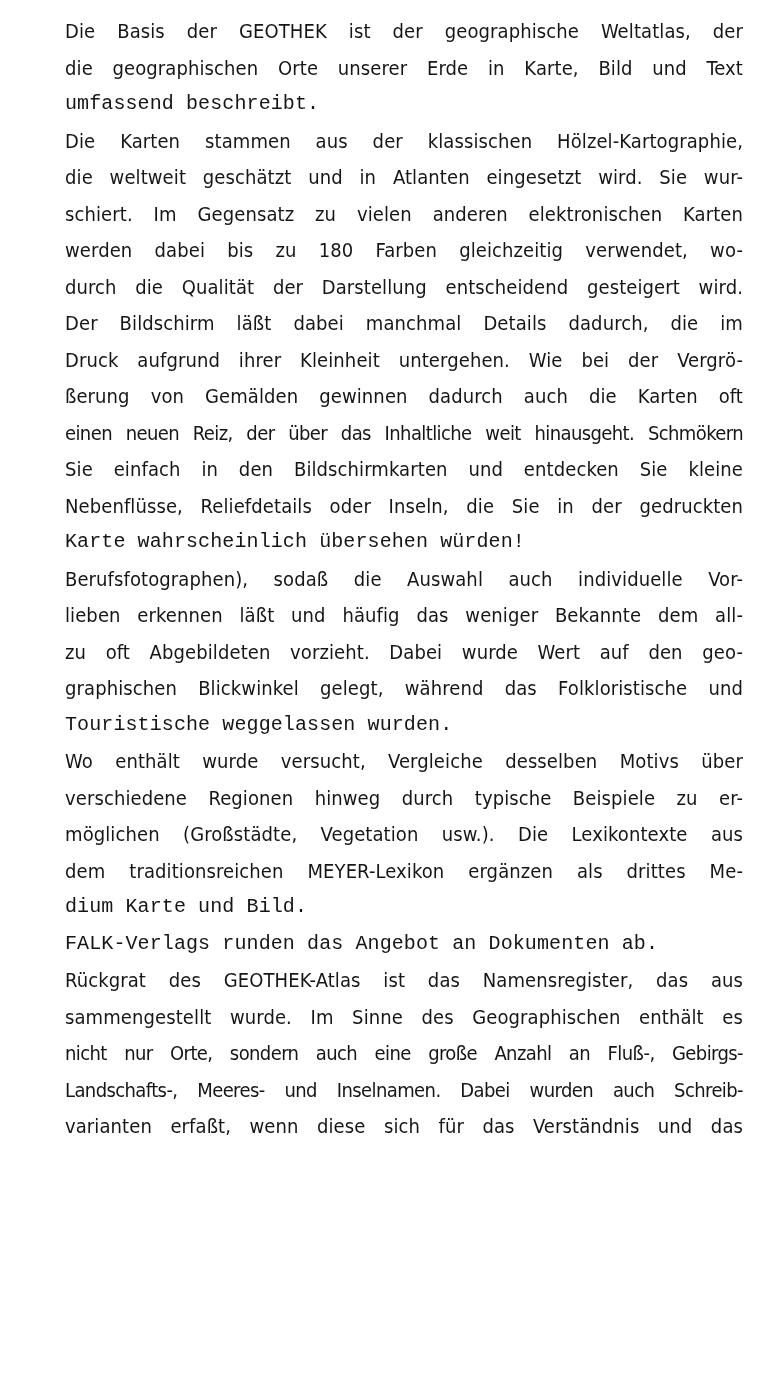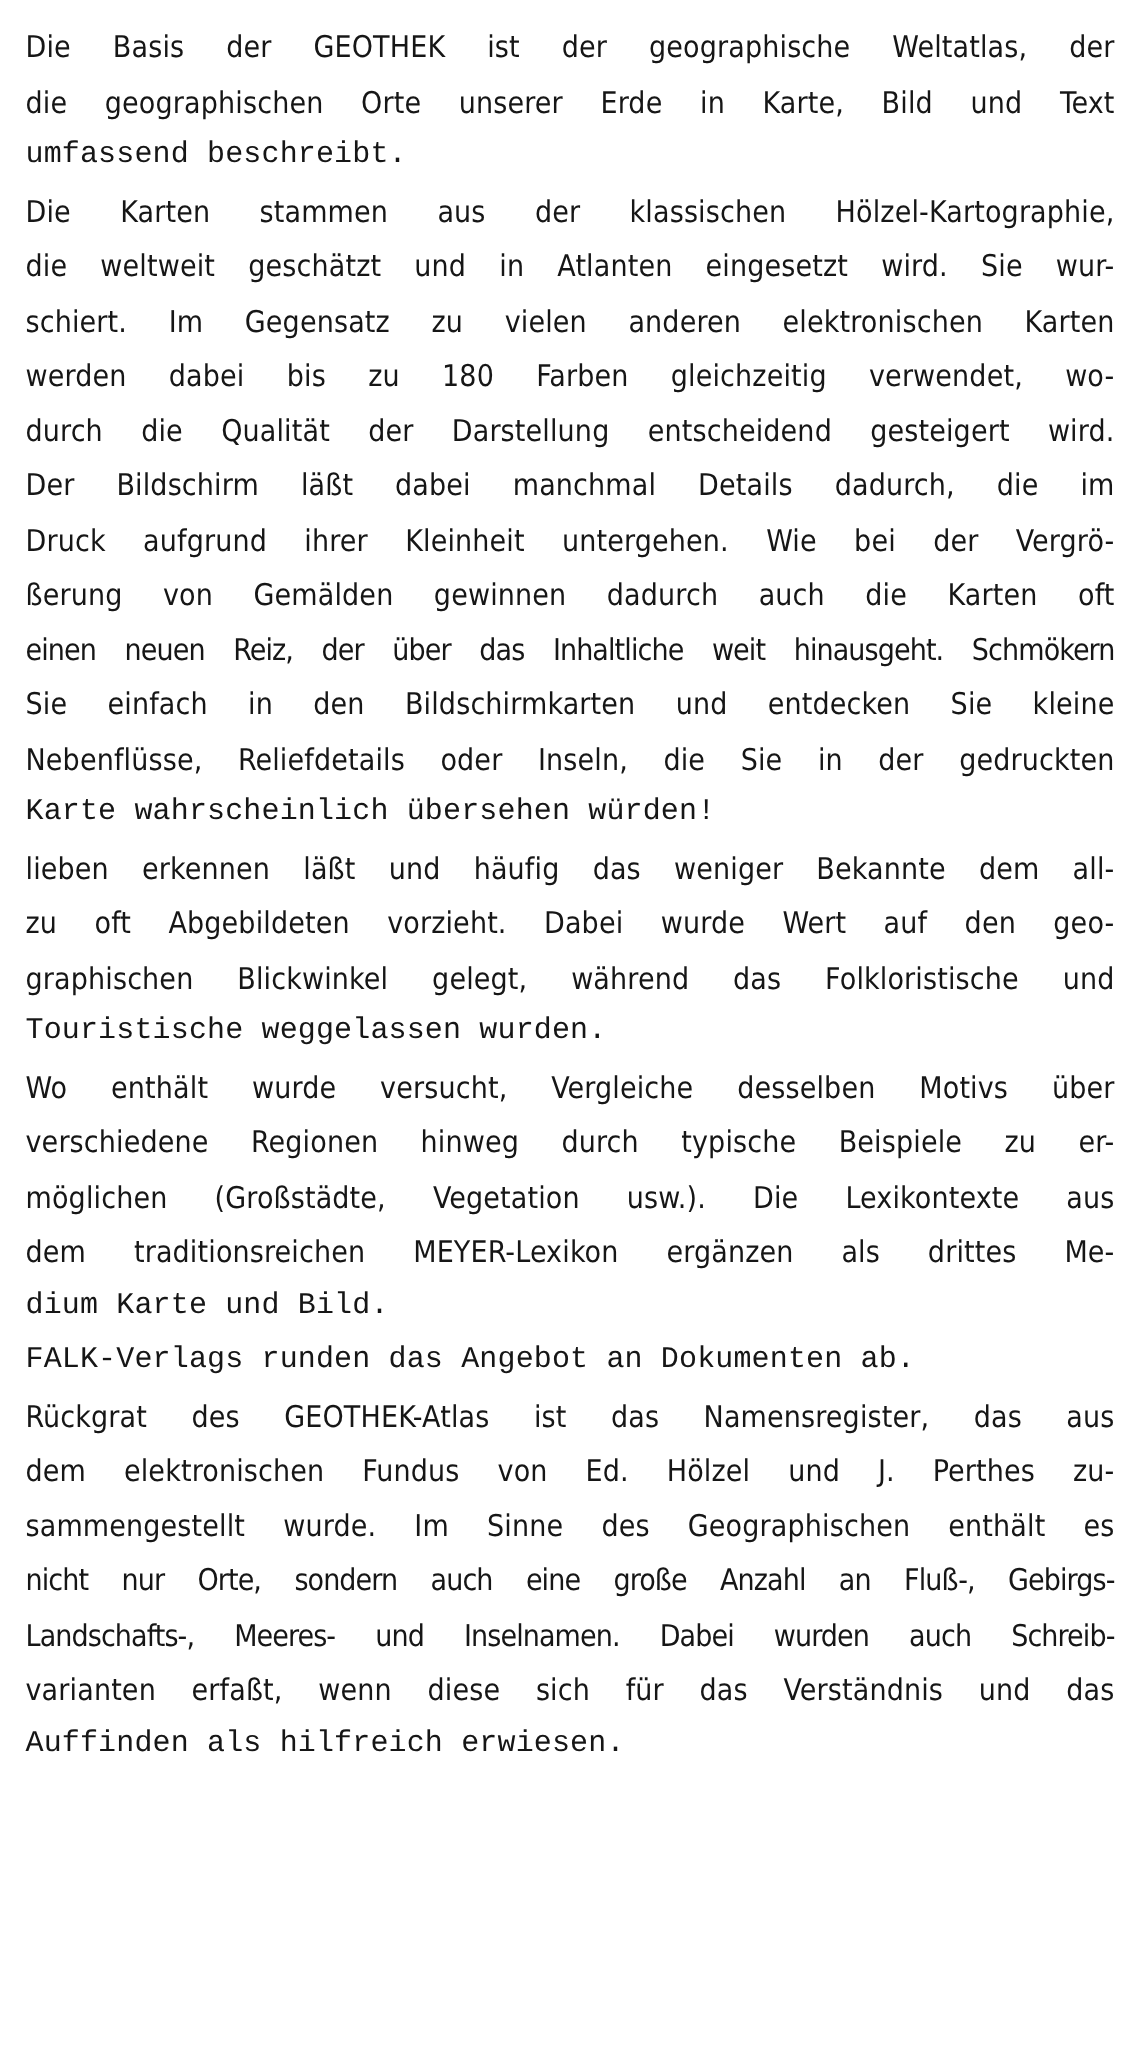--- a/index.html
+++ b/index.html
@@ -15,20 +15,21 @@
     letter-spacing: 0.1px;
   }
   .line {
     height: 36.5px;
     line-height: 36.5px;
     white-space: nowrap;
     overflow: visible;
     text-align: justify;
     text-align-last: justify;
     font-stretch: condensed;
+    margin-left: 48px;
   }
   .line.last { text-align-last: left; font-family: Liberation Mono, monospace; }
   .line.tight { letter-spacing: -0.6px; }
 </style>
 </head>
 <body>
 
 <div class="page">
   <div>
     <div class="line">Die Basis der GEOTHEK ist der geographische Weltatlas, der</div>
@@ -43,37 +44,36 @@
     <div class="line">durch die Qualität der Darstellung entscheidend gesteigert wird.</div>
     <div class="line">Der Bildschirm läßt dabei manchmal Details dadurch, die im</div>
     <div class="line">Druck aufgrund ihrer Kleinheit untergehen. Wie bei der Vergrö-</div>
     <div class="line">ßerung von Gemälden gewinnen dadurch auch die Karten oft</div>
     <div class="line tight">einen neuen Reiz, der über das Inhaltliche weit hinausgeht. Schmökern</div>
     <div class="line">Sie einfach in den Bildschirmkarten und entdecken Sie kleine</div>
     <div class="line">Nebenflüsse, Reliefdetails oder Inseln, die Sie in der gedruckten</div>
     <div class="line last">Karte wahrscheinlich übersehen würden!</div>
   </div>
   <div>
+    <div class="line">Berufsfotographen), sodaß die Auswahl auch individuelle Vor-</div>
     <div class="line">lieben erkennen läßt und häufig das weniger Bekannte dem all-</div>
     <div class="line">zu oft Abgebildeten vorzieht. Dabei wurde Wert auf den geo-</div>
     <div class="line">graphischen Blickwinkel gelegt, während das Folkloristische und</div>
     <div class="line last">Touristische weggelassen wurden.</div>
   </div>
   <div>
     <div class="line">Wo enthält wurde versucht, Vergleiche desselben Motivs über</div>
     <div class="line">verschiedene Regionen hinweg durch typische Beispiele zu er-</div>
     <div class="line">möglichen (Großstädte, Vegetation usw.). Die Lexikontexte aus</div>
     <div class="line">dem traditionsreichen MEYER-Lexikon ergänzen als drittes Me-</div>
     <div class="line last">dium Karte und Bild.</div>
   </div>
   <div>
     <div class="line last">FALK-Verlags runden das Angebot an Dokumenten ab.</div>
   </div>
   <div>
     <div class="line">Rückgrat des GEOTHEK-Atlas ist das Namensregister, das aus</div>
-    <div class="line">dem elektronischen Fundus von Ed. Hölzel und J. Perthes zu-</div>
     <div class="line">sammengestellt wurde. Im Sinne des Geographischen enthält es</div>
     <div class="line tight">nicht nur Orte, sondern auch eine große Anzahl an Fluß-, Gebirgs-</div>
     <div class="line tight">Landschafts-, Meeres- und Inselnamen. Dabei wurden auch Schreib-</div>
     <div class="line">varianten erfaßt, wenn diese sich für das Verständnis und das</div>
-    <div class="line last">Auffinden als hilfreich erwiesen.</div>
   </div>
 </div>
 
 </body></html>

